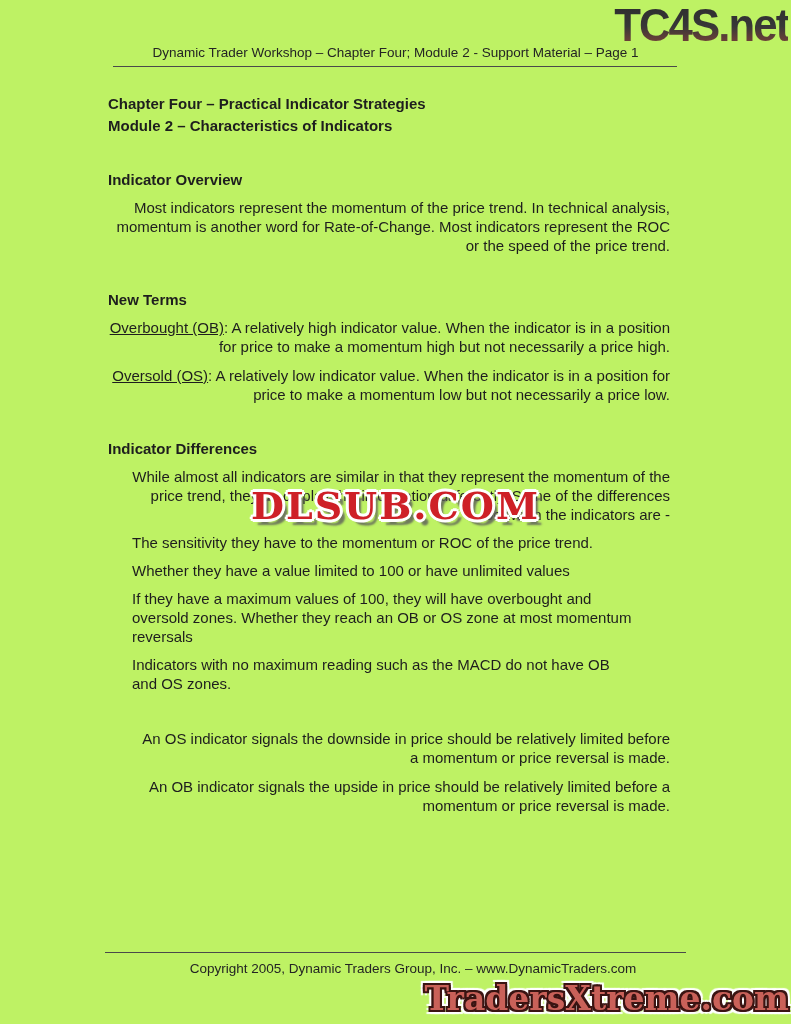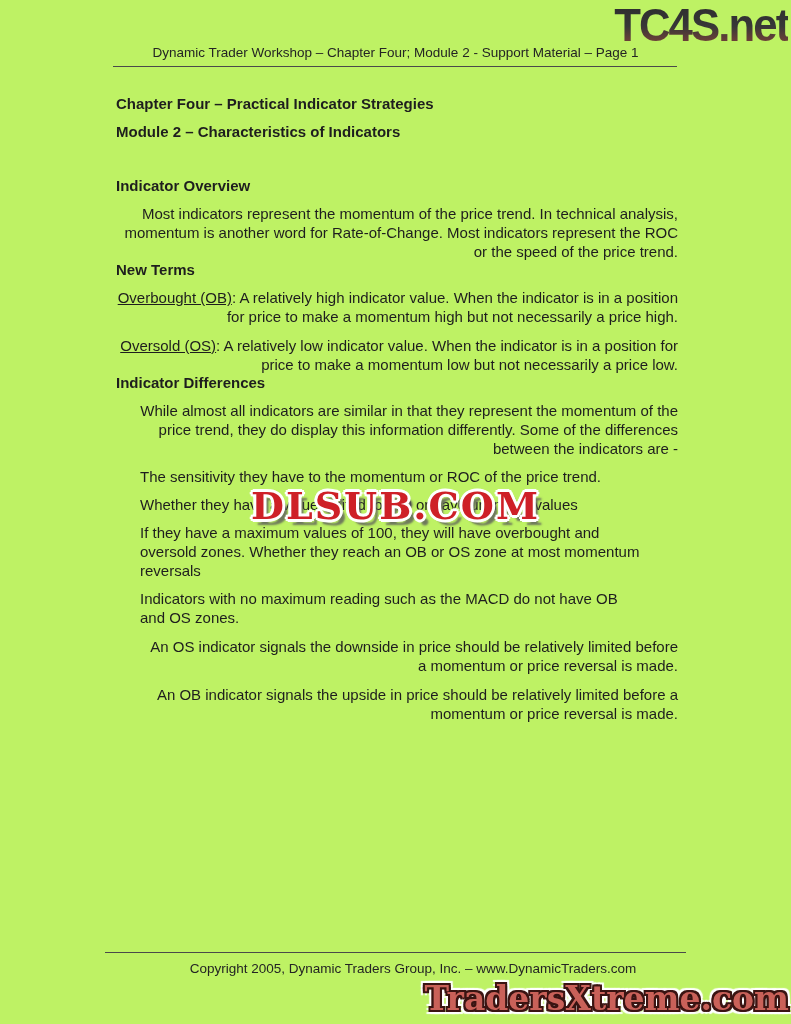--- a/index.html
+++ b/index.html
@@ -18,30 +18,30 @@
     position:absolute; top:45px; left:0; width:100%;
     text-align:center; font-size:13.5px; color:#242424;
   }
   .header-rule {
     position:absolute; top:66px; left:113px; width:564px;
     border-top:1.5px solid #4a4a4a;
   }
 
   
   .content {
-    position:absolute; left:116px; top:88px; width:562px;
+    position:absolute; left:108px; top:88px; width:562px;
     font-size:15px; line-height:19px;
   }
   .h-bold { font-weight:bold; font-size:15px; line-height:17px; }
   .chapter-title { margin-top:7px; }
-  .module-title  { margin-top:11px; }
+  .module-title  { margin-top:5px; }
   .sec-heading-1 { margin-top:37px; }
   .para { margin-top:10px;text-align:right; }
   .para-indent { text-indent:24px; }
-  .gap-lg { }
+  .gap-lg { margin-top:36px; }
   .u { text-decoration:underline; }
   .list { margin-top:9px; }
   .list-item { margin-left:24px; width:502px; margin-bottom:9px; }
   .diff-heading { position:relative; z-index:1; }
 
   
   .footer-rule {
     position:absolute; top:952px; left:105px; width:581px;
     border-top:1.5px solid #4a4a4a;
   }

